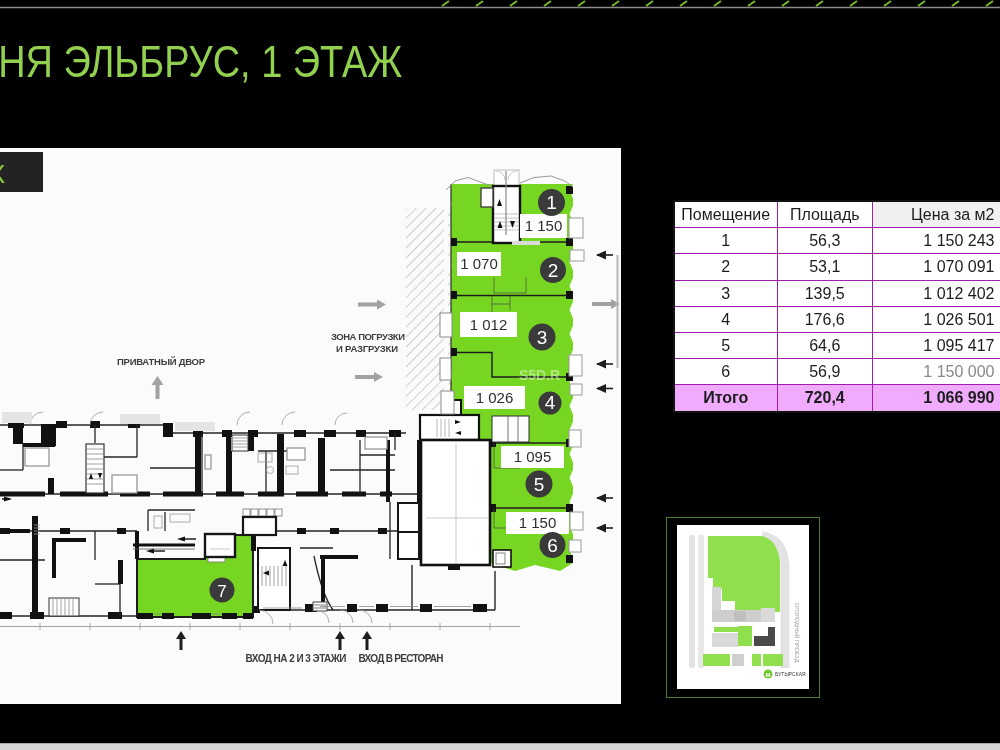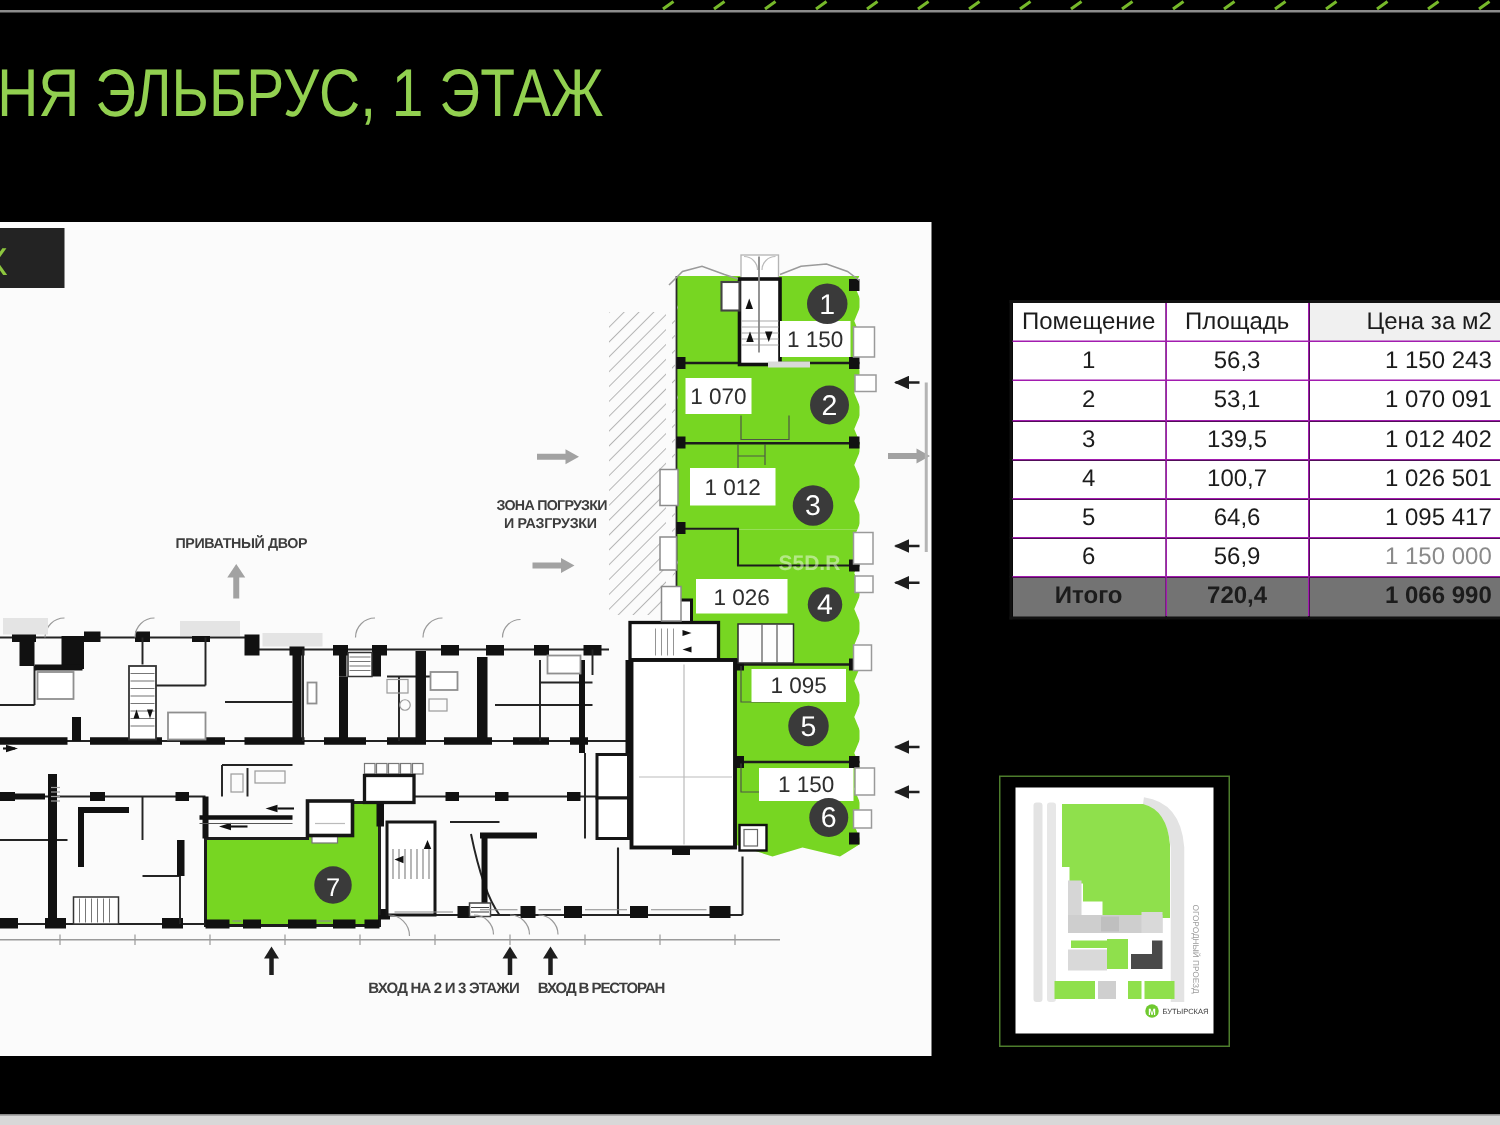--- a/index.html
+++ b/index.html
@@ -47,21 +47,21 @@
           <td class="c">53,1</td>
           <td class="r">1 070 091</td>
         </tr>
       <tr>
           <td class="c">3</td>
           <td class="c">139,5</td>
           <td class="r">1 012 402</td>
         </tr>
       <tr>
           <td class="c">4</td>
-          <td class="c">100,7</td>
+          <td class="c">176,6</td>
           <td class="r">1 026 501</td>
         </tr>
       <tr>
           <td class="c">5</td>
           <td class="c">64,6</td>
           <td class="r">1 095 417</td>
         </tr>
       <tr>
           <td class="c">6</td>
           <td class="c">56,9</td>
@@ -74,21 +74,21 @@
         </tr>
     </tbody>
     </table>
   </div>
   <style>
     #tablewrap table{border:2px solid #111;}
     #tablewrap td{border:1px solid #a21caf;padding:0;height:25.2px;line-height:25.2px;overflow:hidden;background:#fff;box-sizing:border-box;}
     #tablewrap .c{text-align:center;}
     #tablewrap .r{text-align:right;padding-right:12.5px;}
     #tablewrap .g{background:#f0f0f0;}
-    #tablewrap .tot td{background:#737373;font-weight:bold;}
+    #tablewrap .tot td{background:#f0abfc;font-weight:bold;}
   </style>
 
   <div class="abs" style="left:666px;top:517px;width:152px;height:179px;border:1px solid #4d7c2c;background:#000;">
     <div class="abs" style="left:10px;top:7px;width:132px;height:164px;background:#fff;">
       <svg width="132" height="164">
 
         <rect x="12" y="10" width="6" height="133" rx="2" fill="#e3e3e3"></rect>
         <rect x="21" y="10" width="6" height="133" rx="2" fill="#e7e7e7"></rect>
 
         <path d="M85,11 Q106,14 108,40 L108,143" fill="none" stroke="#e3e3e3" stroke-width="9"></path>

